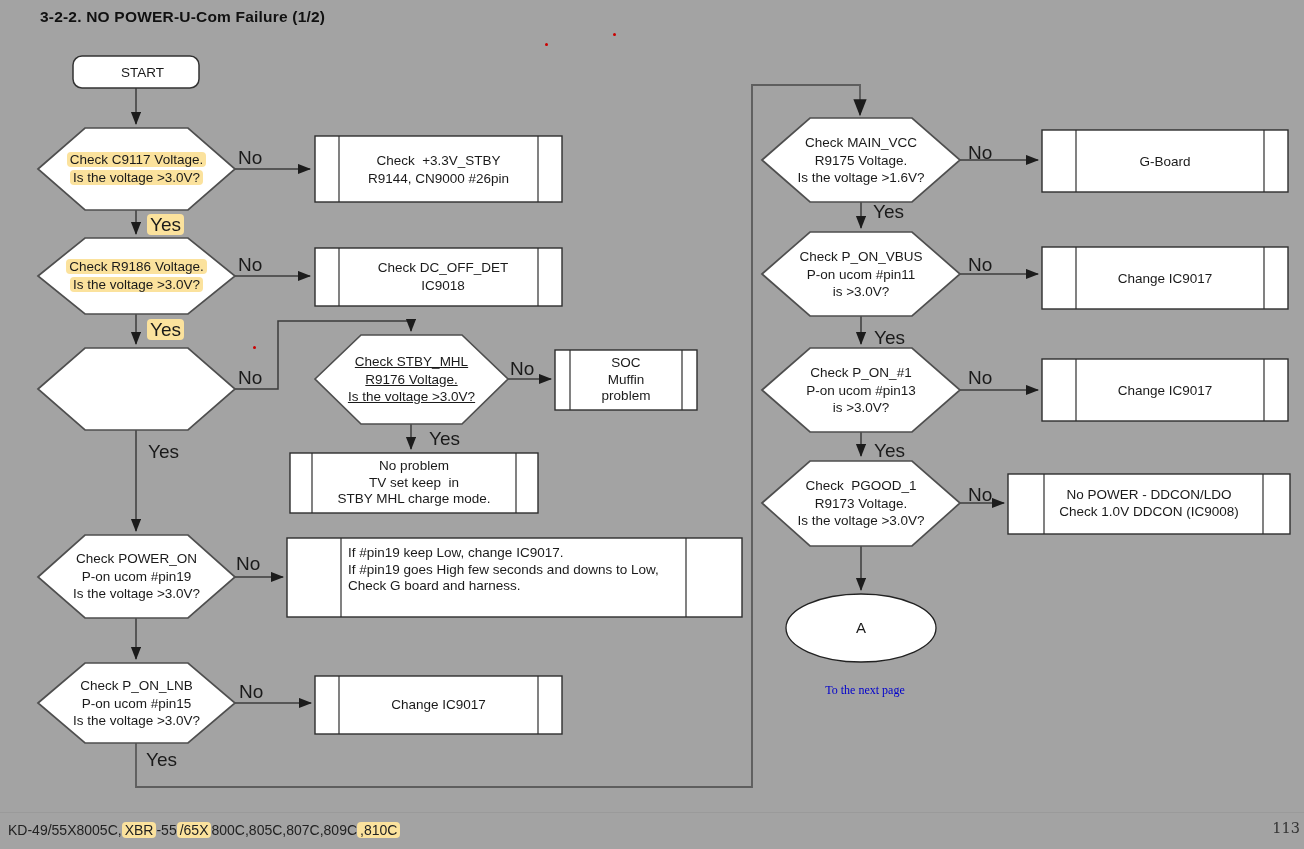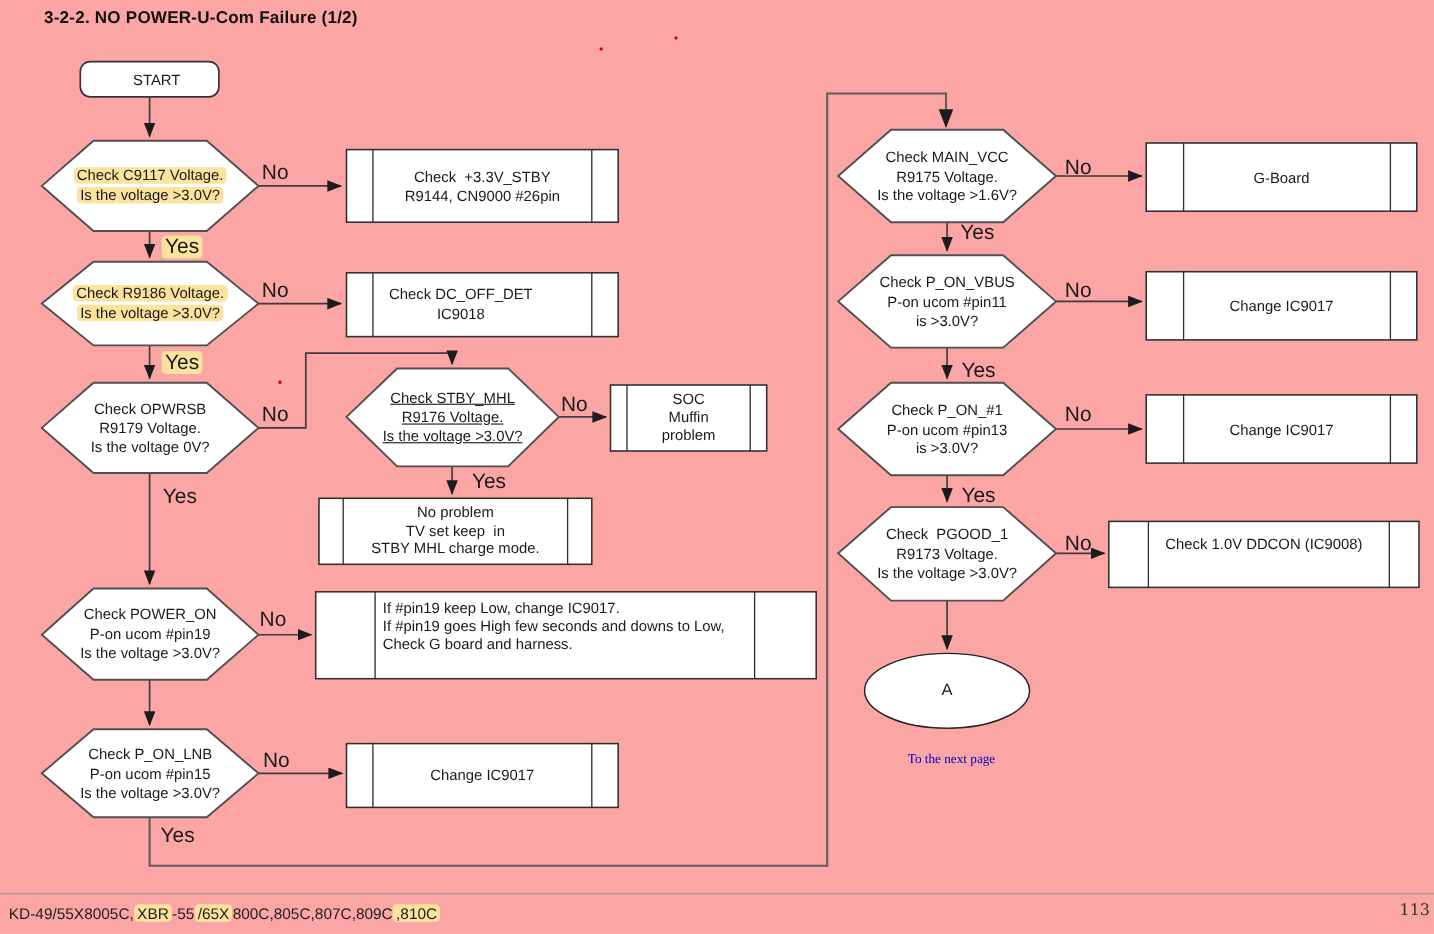--- a/index.html
+++ b/index.html
@@ -1,16 +1,16 @@
 <!DOCTYPE html>
 <html><head>
 <meta charset="utf-8">
 <style>
   html,body{margin:0;padding:0;background:#fff;}
-  #page{position:relative;width:1304px;height:849px;background:#fca5a5;overflow:hidden;
+  #page{position:relative;width:1304px;height:849px;background:#a3a3a3;overflow:hidden;
         font-family:"Liberation Sans",sans-serif;color:#1a1a1a;}
   svg.layer{position:absolute;left:0;top:0;}
   .title{position:absolute;left:40px;top:8px;font-size:15.5px;font-weight:bold;color:#111;
          letter-spacing:.2px;white-space:pre;}
   .txt{position:absolute;text-align:center;font-size:13.5px;line-height:17.5px;color:#1a1a1a;}
   .txt .ln{white-space:pre;}
   .txt.lh16 {line-height:16.5px;}
   .txt.leftal{text-align:left;}
   .lbl{position:absolute;font-size:19px;color:#1a1a1a;white-space:pre;}
   .hl{background:#FBE29D;border-radius:4px;padding:0 3px;}
@@ -125,30 +125,25 @@
   <div class="txt" style="left:315px;top:152px;width:247px;">
     <div class="ln">Check  +3.3V_STBY</div>
     <div class="ln">R9144, CN9000 #26pin</div>
   </div>
 
   <div class="txt" style="left:38px;top:258px;width:197px;">
     <div class="ln"><span class="hl">Check R9186 Voltage.</span></div>
     <div class="ln"><span class="hl">Is the voltage &gt;3.0V?</span></div>
   </div>
 
-  <div class="txt" style="left:315px;top:259px;width:208px;">
+  <div class="txt" style="left:315px;top:259px;width:208px;padding-left:24px;">
     <div class="ln">Check DC_OFF_DET</div>
     <div class="ln">IC9018</div>
   </div>
 
-  <div class="txt" style="left:38px;top:363px;width:197px;">
-    <div class="ln">Check OPWRSB</div>
-    <div class="ln">R9179 Voltage.</div>
-    <div class="ln">Is the voltage 0V?</div>
-  </div>
 
   <div class="txt" style="left:315px;top:353px;width:193px;text-decoration:underline;">
     <div class="ln">Check STBY_MHL</div>
     <div class="ln">R9176 Voltage.</div>
     <div class="ln">Is the voltage &gt;3.0V?</div>
   </div>
 
   <div class="txt lh16" style="left:555px;top:355px;width:142px;">
     <div class="ln">SOC</div>
     <div class="ln">Muffin</div>
@@ -213,20 +208,21 @@
     <div class="ln">Change IC9017</div>
   </div>
 
   <div class="txt" style="left:762px;top:477px;width:198px;">
     <div class="ln">Check  PGOOD_1</div>
     <div class="ln">R9173 Voltage.</div>
     <div class="ln">Is the voltage &gt;3.0V?</div>
   </div>
 
   <div class="txt lh16" style="left:1008px;top:487px;width:282px;">
+    <div class="ln">No POWER - DDCON/LDO</div>
     <div class="ln">Check 1.0V DDCON (IC9008)</div>
   </div>
 
   <div class="txt" style="left:786px;top:619px;width:150px;font-size:15px;">
     <div class="ln">A</div>
   </div>
 
   <div class="nextpage" style="left:800px;top:683px;width:130px;">To the next page</div>
 
   <div class="lbl" style="left:238px;top:147px;">No</div>

